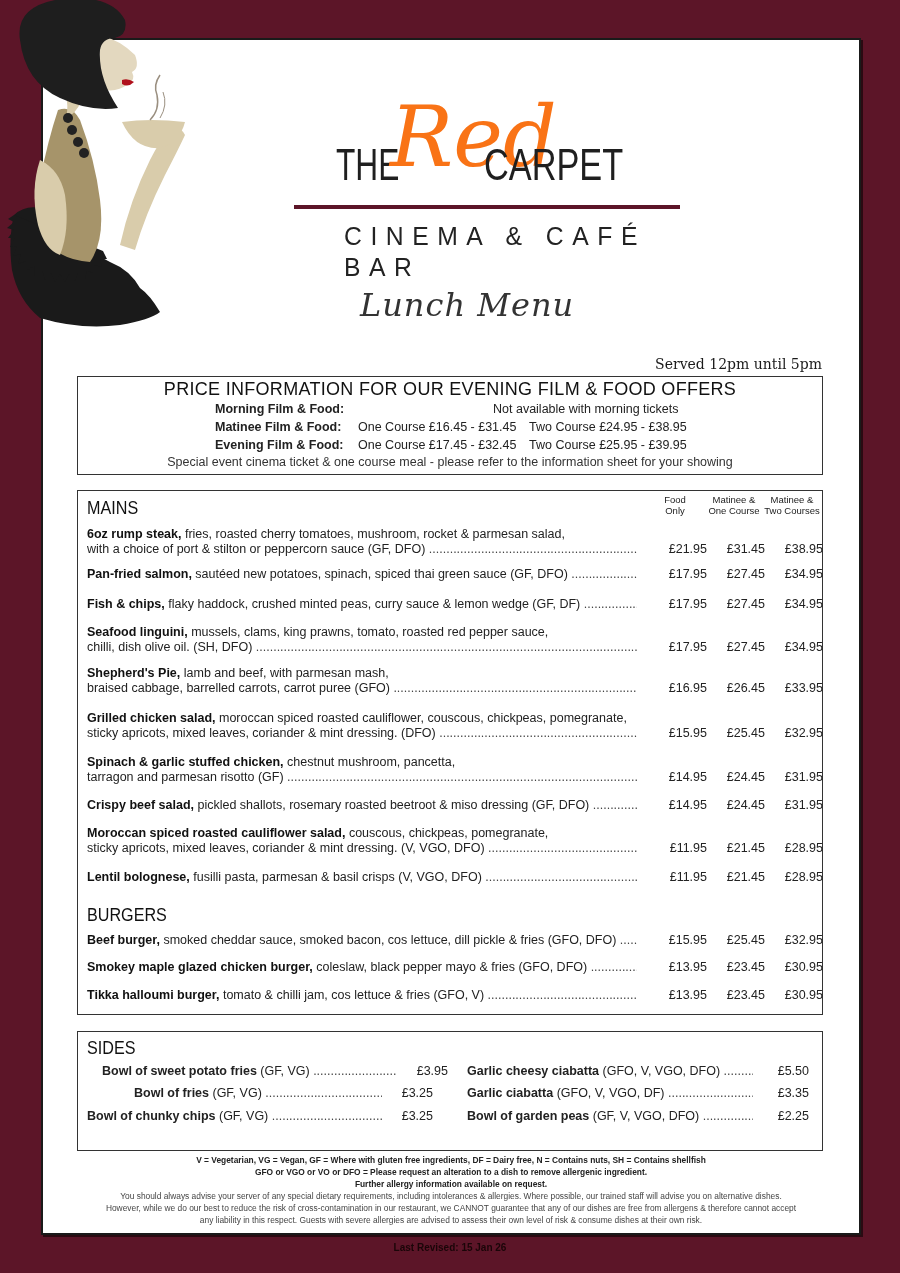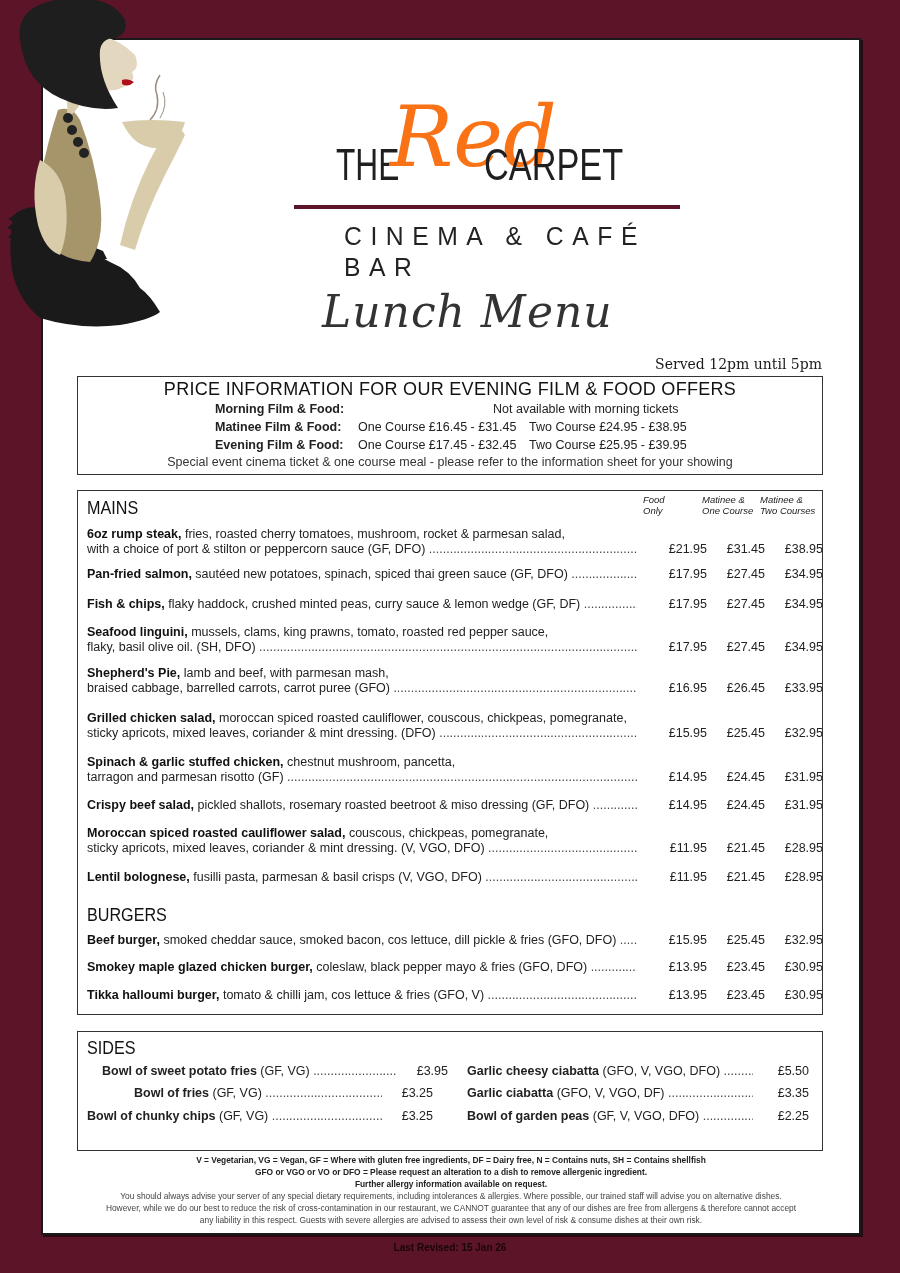--- a/index.html
+++ b/index.html
@@ -62,24 +62,24 @@
     left: 50px; top: 146px;
     font-size: 26px;
     letter-spacing: 9px;
     color: #222;
     font-weight: normal;
     transform: scaleX(0.95);
     transform-origin: left top;
   }
   .lunch-title {
     position: absolute;
-    left: 322px; top: 286px;
+    left: 360px; top: 286px;
     font-family: "DejaVu Serif", serif;
     font-style: italic;
-    font-size: 44px;
+    font-size: 32px;
     color: #333;
     font-weight: normal;
     letter-spacing: 1px;
   }
   .served {
     position: absolute;
     right: 78px; top: 356px;
     font-family: "DejaVu Serif", serif;
     font-size: 14px;
     color: #1a1a1a;
@@ -110,24 +110,24 @@
     position: absolute;
     font-size: 19px;
     color: #111;
     transform: scaleX(0.85);
     transform-origin: left top;
   }
   .colhead {
     position: absolute;
     top: 3px;
     font-size: 9.5px;
+    text-align: center;
     line-height: 11px;
     color: #222;
     width: 64px;
-    font-style: italic;
   }
   .item {
     position: absolute;
     left: 9px;
     font-size: 12.5px;
     line-height: 15px;
     color: #222;
     width: 730px;
   }
   .item .desc {
@@ -279,21 +279,21 @@
     <span class="price" style="left:680px;">£34.95</span>
   </div>
   <div class="item" style="top:106px;">
     <div class="desc dots"><b>Fish &amp; chips,</b><span> flaky haddock, crushed minted peas, curry sauce &amp; lemon wedge (GF, DF)</span></div>
     <span class="price" style="left:564px;">£17.95</span>
     <span class="price" style="left:622px;">£27.45</span>
     <span class="price" style="left:680px;">£34.95</span>
   </div>
   <div class="item" style="top:134px;">
     <div class="desc"><b>Seafood linguini,</b><span> mussels, clams, king prawns, tomato, roasted red pepper sauce,</span></div>
-    <div class="desc dots"><span>flaky, basil olive oil. (SH, DFO)</span></div>
+    <div class="desc dots"><span>chilli, dish olive oil. (SH, DFO)</span></div>
     <span class="price" style="left:564px;">£17.95</span>
     <span class="price" style="left:622px;">£27.45</span>
     <span class="price" style="left:680px;">£34.95</span>
   </div>
   <div class="item" style="top:175px;">
     <div class="desc"><b>Shepherd's Pie,</b><span> lamb and beef, with parmesan mash,</span></div>
     <div class="desc dots"><span>braised cabbage, barrelled carrots, carrot puree (GFO)</span></div>
     <span class="price" style="left:564px;">£16.95</span>
     <span class="price" style="left:622px;">£26.45</span>
     <span class="price" style="left:680px;">£33.95</span>

